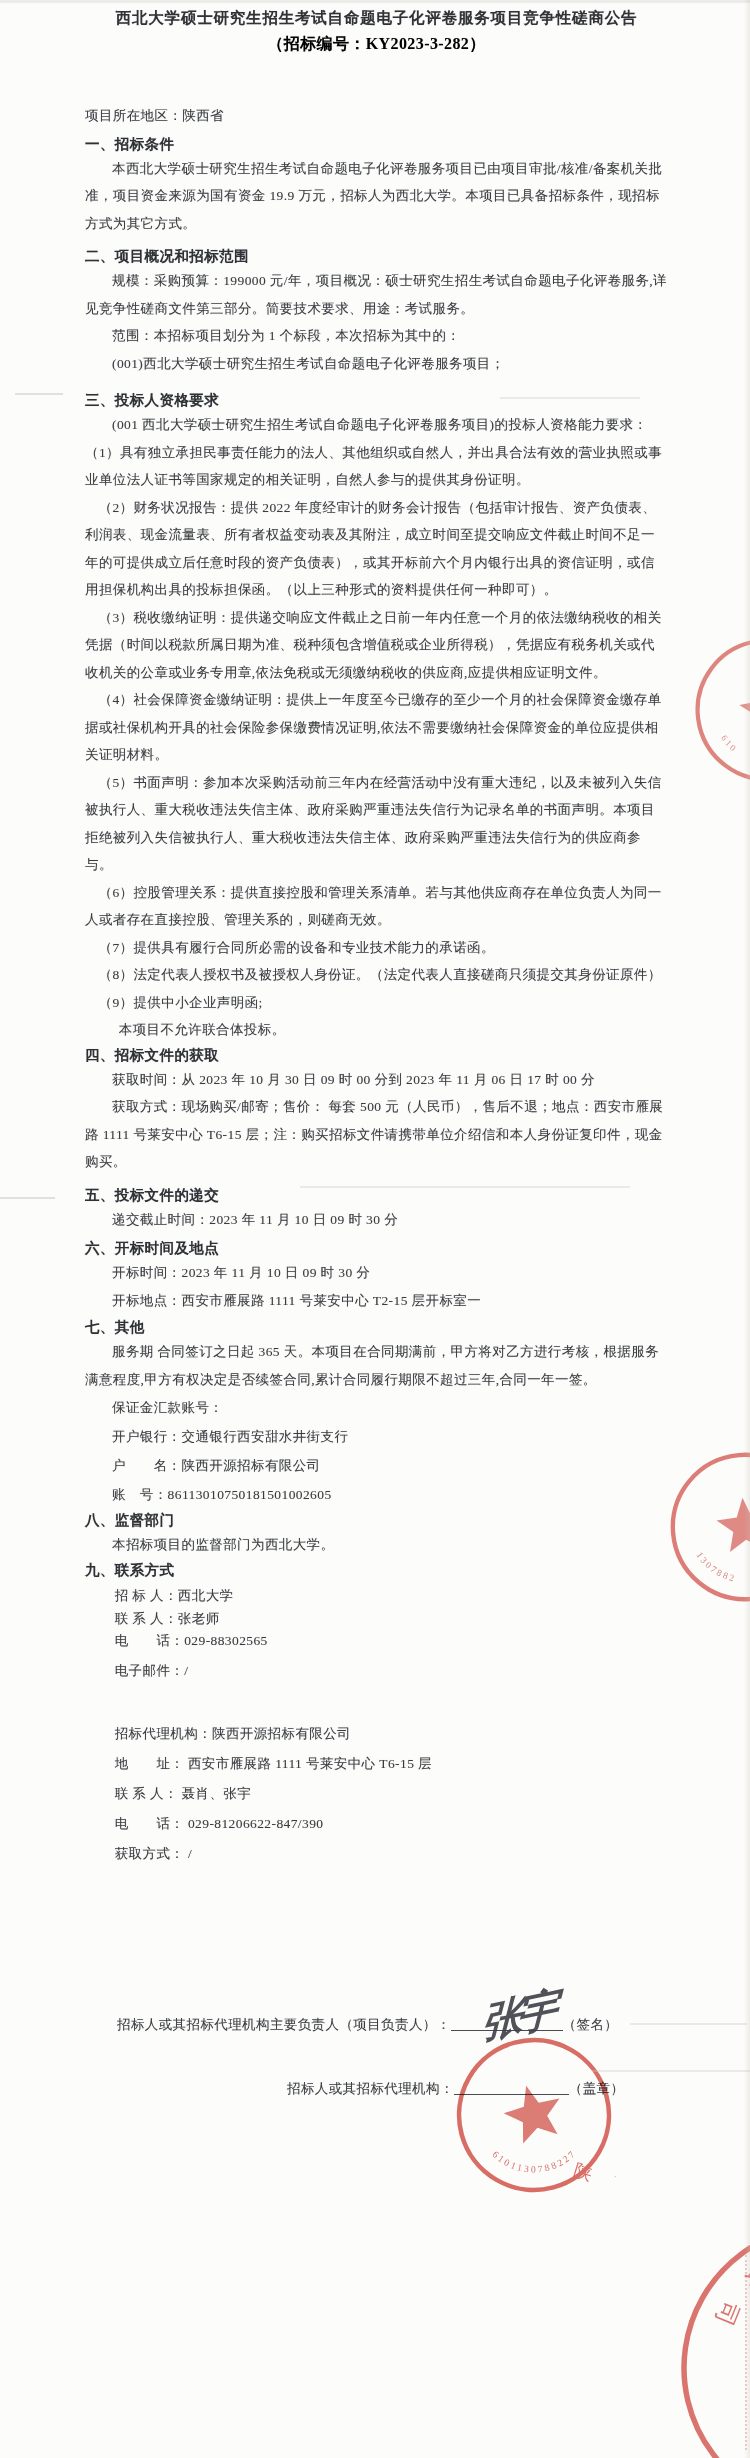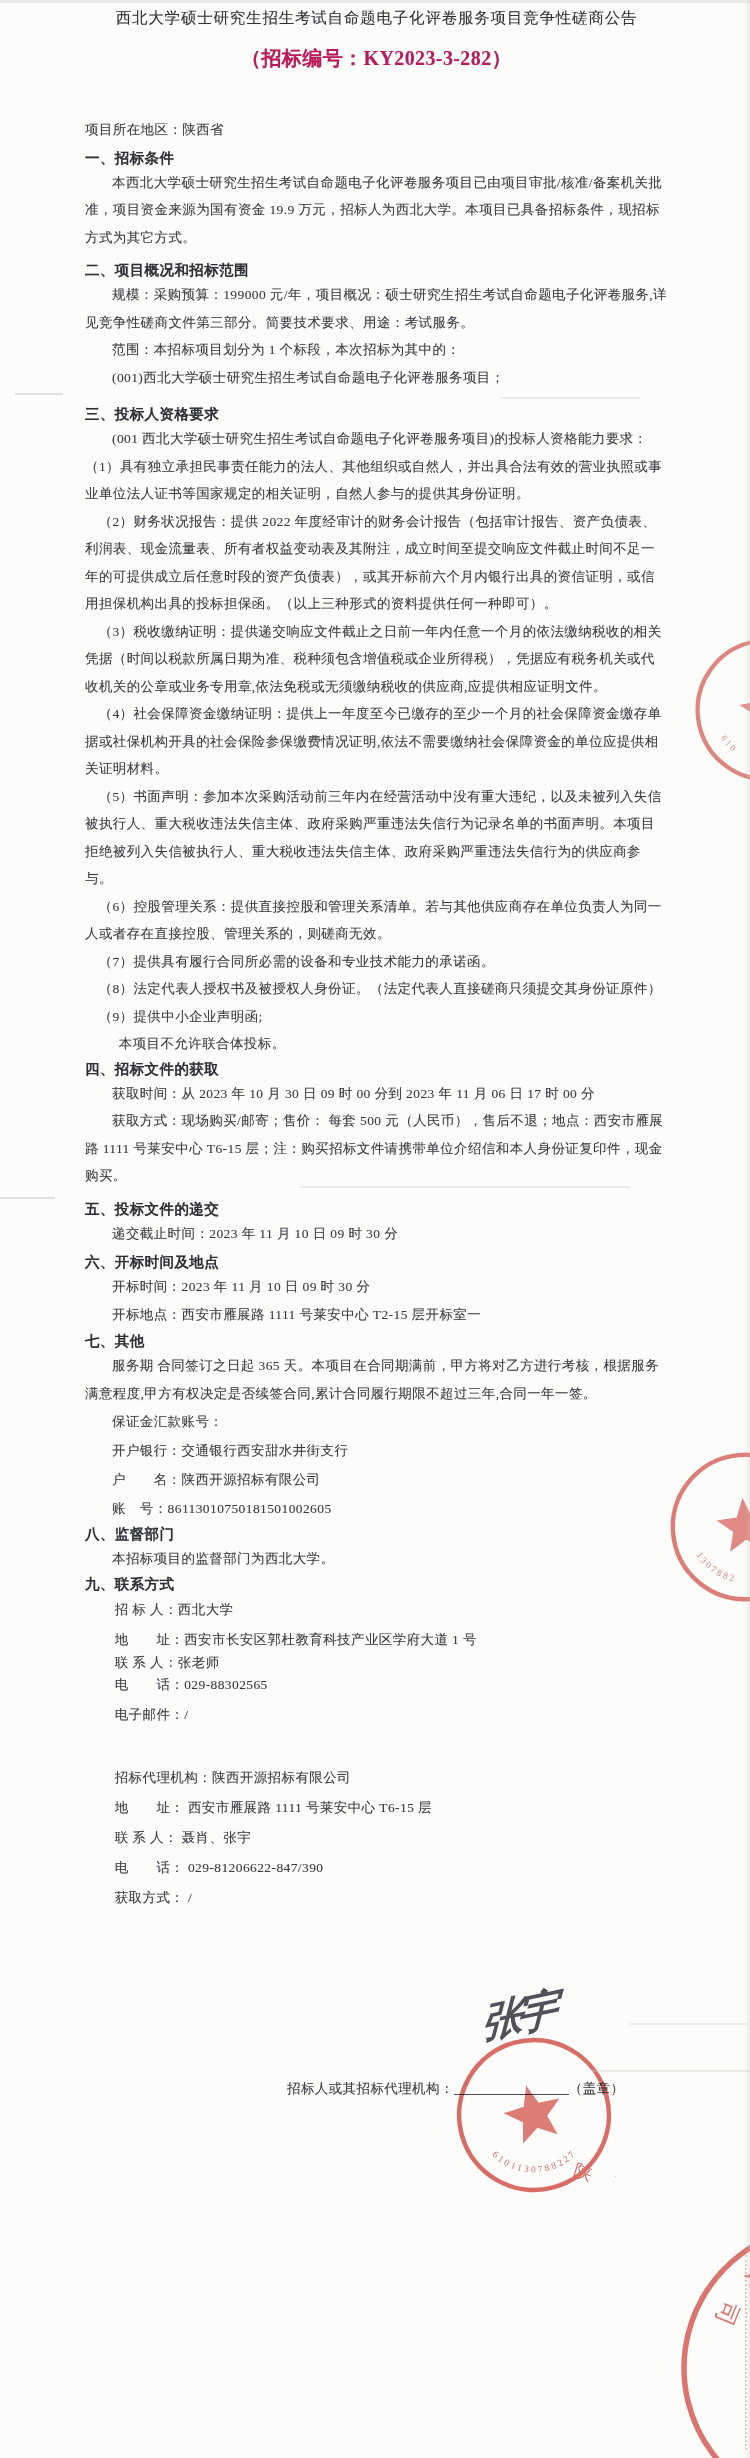--- a/index.html
+++ b/index.html
@@ -4,23 +4,23 @@
 <style>
   html,body{margin:0;padding:0;background:#ffffff;}
   body{width:750px;height:2458px;position:relative;overflow:hidden;
        font-family:"Liberation Serif","DejaVu Serif",serif;
        color:#3a3c41;}
   .page{position:absolute;inset:0;background:#fcfcfa;}
   .doc{position:relative;padding:6px 82px 0 85px;
        font-size:13.5px;letter-spacing:.4px;
        text-shadow:0 0 1px rgba(70,70,80,.28);}
   h1.title{margin:0;font-size:15.5px;line-height:24px;text-align:center;
-       font-weight:400;color:#303237;letter-spacing:.8px;}
-  p.subtitle{margin:16px 0 0;font-size:20px;line-height:24px;text-align:center;
-       font-weight:700;color:#be185d;}
+       font-weight:700;color:#303237;letter-spacing:.8px;}
+  p.subtitle{margin:2px 0 0;font-size:16px;line-height:24px;text-align:center;
+       font-weight:700;color:#000000;}
   p.region{margin:46px 0 0;line-height:27.5px;}
   h2.sec{margin:8px 0 0;font-size:14.5px;line-height:22px;font-weight:700;color:#2e3136;}
   h2.m0{margin-top:0;}
   h2.m2{margin-top:2px;}
   h2.m3{margin-top:3px;}
   h2.m4{margin-top:4px;}
   h2.m12{margin-top:12px;}
   p.para{margin:0;line-height:27.5px;text-indent:2em;}
   p.num{text-indent:1em;}
   p.deep{text-indent:2.5em;}
@@ -104,35 +104,37 @@
     <p class="para bank">户　　名：陕西开源招标有限公司</p>
     <p class="para bank">账　号：86113010750181501002605</p>
 
     <h2 class="sec m0">八、监督部门</h2>
     <p class="para">本招标项目的监督部门为西北大学。</p>
 
     <h2 class="sec m0">九、联系方式</h2>
 
     <div class="tenderer-block">
       <p class="contact">招 标 人：西北大学</p>
-      <p class="contact">地　　址：西安市长安区郭杜教育科技产业区学府大道 1 号</p>
       <p class="contact tight">联 系 人：张老师</p>
       <p class="contact">电　　话：029-88302565</p>
       <p class="contact">电子邮件：/</p>
     </div>
 
     <div class="agency-block">
       <p class="contact">招标代理机构：陕西开源招标有限公司</p>
       <p class="contact">地　　址： 西安市雁展路 1111 号莱安中心 T6-15 层</p>
       <p class="contact">联 系 人： 聂肖、张宇</p>
       <p class="contact">电　　话： 029-81206622-847/390</p>
       <p class="contact">获取方式： /</p>
     </div>
   </div>
 
+  <div class="sigrow" style="left:117px;top:2016px;">
+    <span>招标人或其招标代理机构主要负责人（项目负责人）：</span><span class="line" style="width:112px;"></span><span>（签名）</span>
+  </div>
   <div class="handwriting">张宇</div>
 
   <div class="sigrow" style="left:287px;top:2080px;">
     <span>招标人或其招标代理机构：</span><span class="line" style="width:115px;"></span><span>（盖章）</span>
   </div>
 
   <svg class="seal" style="left:453px;top:2034px;width:162px;height:162px;opacity:.85;transform:rotate(-15deg);" viewBox="0 0 160 160">
     <defs>
       <path id="arcMain" d="M 80 146 A 66 66 0 1 1 79.9 146" fill="none"></path>
       <path id="numMain" d="M 26 100 A 58 58 0 0 0 134 100" fill="none"></path>

